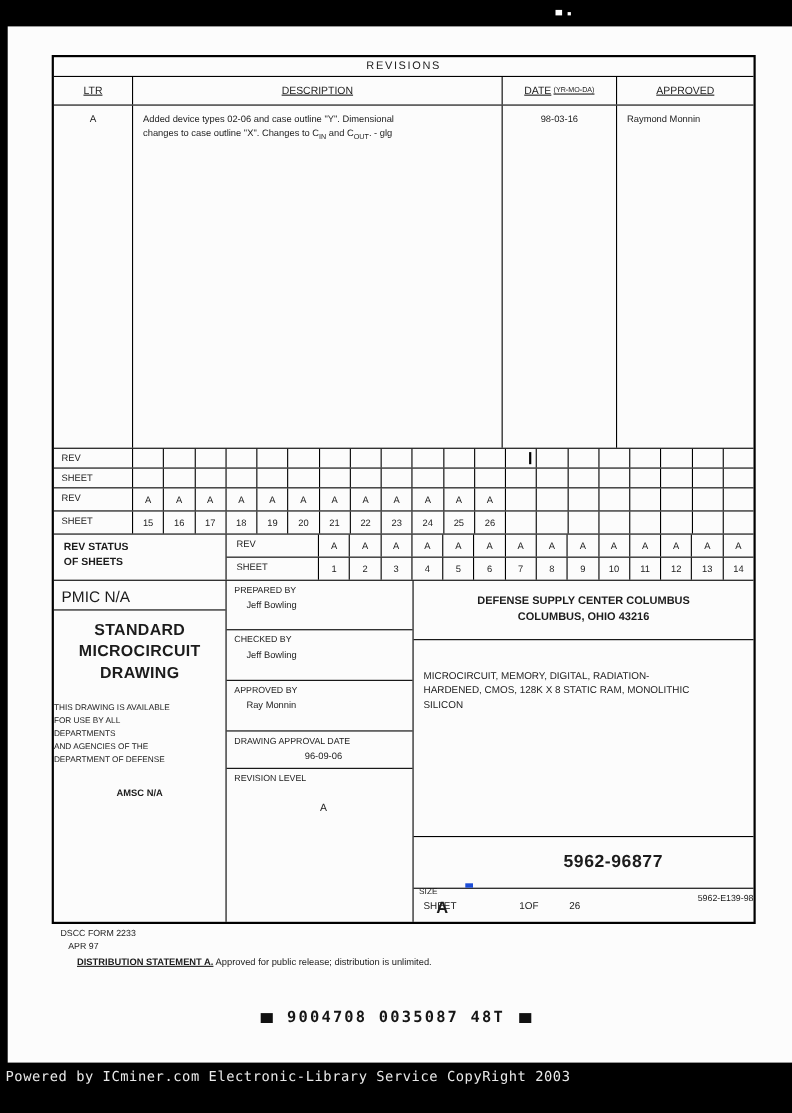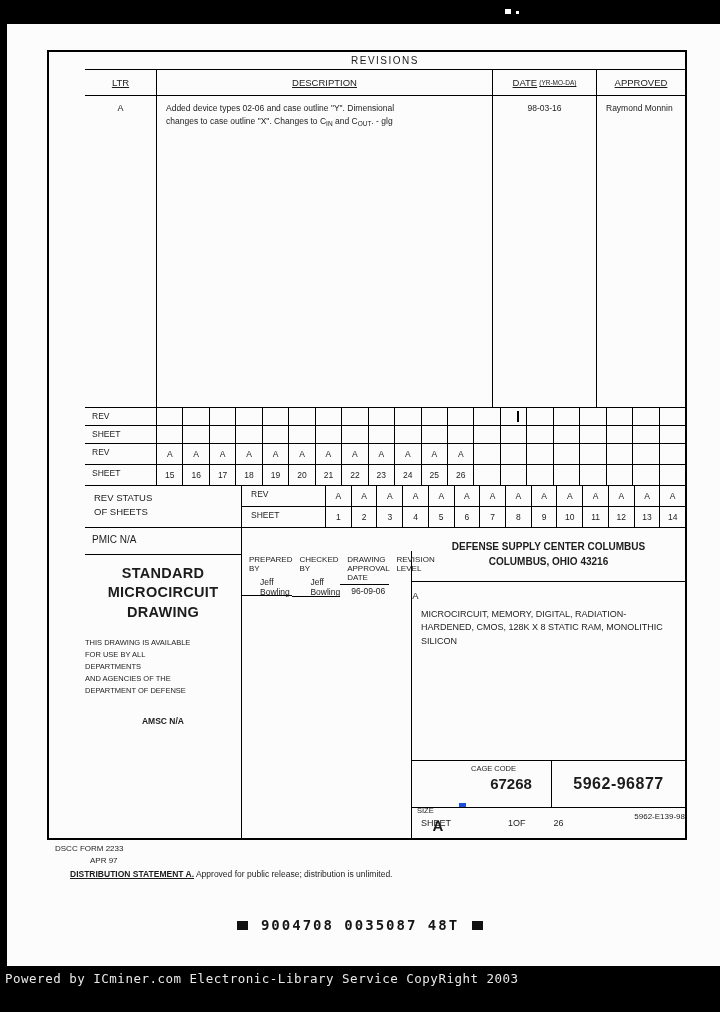--- a/index.html
+++ b/index.html
@@ -8,21 +8,21 @@
   .page { position:relative; width:720px; height:1012px; background:#fcfcfc; color:#1c1c1c; overflow:hidden; }
 
   
   .top-bar { position:absolute; left:0; top:0; width:720px; height:24px; background:#000; }
   .left-strip { position:absolute; left:0; top:0; width:7px; height:968px; background:#000; }
   .speck { position:absolute; background:#fff; }
   .speck.s1 { left:505px; top:9px; width:6px; height:5px; }
   .speck.s2 { left:516px; top:11px; width:3px; height:3px; }
 
   
-  .main-box { position:absolute; left:47px; top:50px; width:640px; height:790px; border:2px solid #000; display:flex; flex-direction:column; background:#fcfcfc;padding-left:36px; }
+  .main-box { position:absolute; left:47px; top:50px; width:640px; height:790px; border:2px solid #000; display:flex; flex-direction:column; background:#fcfcfc; }
 
   .rev-title-row { height:18px; border-bottom:1.5px solid #000; display:flex; align-items:center; justify-content:center; font-size:10px; letter-spacing:1.5px; }
 
   .hdr-row { height:26px; border-bottom:1.5px solid #000; display:flex; font-size:9.5px;text-decoration:underline; }
   .hdr-row > div { display:flex; align-items:center; justify-content:center; }
   .col-ltr  { width:72px;  border-right:1.5px solid #000; }
   .col-desc { width:336px; border-right:1.5px solid #000; }
   .col-date { width:104px; border-right:1.5px solid #000; }
   .col-appr { flex:1; }
   .date-sub { font-size:6.5px; margin-left:2px; }
@@ -39,34 +39,34 @@
   .grid-row.h18 { height:18px; }
   .grid-row.h21 { height:21px; }
   .grid-row.thick { border-bottom:1.5px solid #000; }
   .grid-label { width:72px; border-right:1.5px solid #000; font-size:8.5px; padding:3px 0 0 7px; }
   .grid-cells { flex:1; display:flex; }
   .grid-cells > div { flex:1; border-right:1px solid #000; display:flex; align-items:center; justify-content:center; font-size:8.5px; overflow:hidden; }
   .grid-cells > div:last-child { border-right:none; }
   .stray-mark { position:absolute; left:432px; top:3px; width:2px; height:11px; background:#000; }
 
   .status-block { display:flex; height:42px; border-bottom:1.5px solid #000; }
-  .status-label { width:157px; border-right:1.5px solid #000; font-size:9.5px; padding:5px 0 0 9px; white-space:pre-line; line-height:1.5; }
+  .status-label { width:157px; border-right:1.5px solid #000; font-size:9.5px; padding:5px 0 0 9px; white-space:pre-line; line-height:1.5;font-weight:bold; }
   .status-rows { flex:1; display:flex; flex-direction:column; }
   .status-row { flex:1; display:flex; border-bottom:1px solid #000; }
   .status-row.last { border-bottom:none; }
   .status-sub-label { width:84px; border-right:1px solid #000; font-size:8.5px; padding:3px 0 0 9px; }
 
   .bottom { flex:1; display:flex; }
   .bt-left { width:157px; border-right:1.5px solid #000; display:flex; flex-direction:column; }
-  .pmic { height:27px; border-bottom:1px solid #000; font-size:10px; padding:6px 0 0 7px; }
+  .pmic { height:27px; border-bottom:1px solid #000; font-size:14px; padding:6px 0 0 7px; }
   .smd { margin-top:9px; text-align:center; font-weight:bold; font-size:14.5px; line-height:1.35; white-space:pre-line; letter-spacing:0.3px; }
   .avail { margin-top:15px; font-size:7.5px; line-height:1.6; white-space:pre-line; }
   .amsc { margin-top:19px; text-align:center; font-size:8.5px;font-weight:bold; }
 
-  .bt-mid { width:170px; border-right:1.5px solid #000; display:flex; flex-direction:row;margin-top:23px; }
+  .bt-mid { width:170px; border-right:1.5px solid #000; display:flex; flex-direction:column; }
   .mid-cell { border-bottom:1px solid #000; padding:4px 0 0 7px; }
   .mid-cell .lbl { display:block; font-size:8px; }
   .mid-cell .val { display:block; padding:4px 0 0 11px; font-size:8.5px; }
   .mid-cell.h45 { height:45px; } .mid-cell.h46 { height:46px; } .mid-cell.h34 { height:34px; }
   .mid-cell.revlevel { flex:1; border-bottom:none; }
   .val-center { display:block; text-align:center; padding-top:4px; font-size:8.5px; }
   .revlevel .val-center { padding-top:17px; font-size:9.5px; }
 
   .bt-right { flex:1; display:flex; flex-direction:column; }
   .center-name { height:54px; border-bottom:1px solid #000; display:flex; align-items:center; justify-content:center; text-align:center; font-weight:bold; font-size:10px; line-height:1.55; white-space:pre-line; }
@@ -76,21 +76,21 @@
   .cage-cell { width:86px; border-right:1px solid #000; padding:3px 0 0 5px; }
   .size-cell .small, .cage-cell .small { display:block; font-size:7.5px; }
   .size-cell .big, .cage-cell .big { display:block; text-align:center; font-weight:bold; font-size:15px; margin-top:2px; }
   .dwg-num { flex:1; display:flex; align-items:center; justify-content:center; font-weight:bold; font-size:16px; letter-spacing:0.5px; }
   .sheet-row { flex-basis:30px; display:flex; align-items:center; font-size:9px; }
   .sheet-row .w1 { margin-left:9px; } .sheet-row .w2 { margin-left:57px; }
   .sheet-row .w3 { } .sheet-row .w4 { margin-left:28px; }
 
   
   .form-info { position:absolute; left:55px; top:843px; font-size:8px; line-height:1.5; }
-  .form-info .l2 { padding-left:7px;margin-left:28px; }
+  .form-info .l2 { padding-left:7px; }
   .doc-ref { position:absolute; left:555px; top:812px; width:130px; text-align:right; font-size:8px; }
   .distribution { position:absolute; left:70px; top:869px; font-size:8.5px; }
   .distribution .dl { text-decoration:underline; font-weight:bold; }
 
   .barcode-line { position:absolute; left:0; top:917px; width:720px; display:flex; align-items:center; justify-content:center; gap:13px; }
   .bk { width:11px; height:9px; background:#111; }
   .bk-num { font-family:"DejaVu Sans Mono", monospace; font-weight:bold; font-size:14px; letter-spacing:2px; color:#161616; }
 
   .bottom-bar { position:absolute; left:0; top:966px; width:720px; height:46px; background:#000; }
   .bottom-bar .txt { color:#e8e8e8; font-family:"DejaVu Sans Mono", monospace; font-size:12.5px; padding:5px 0 0 5px; letter-spacing:0.5px; }
@@ -297,20 +297,24 @@
 
       <div class="bt-mid">
         <div class="mid-cell h45">
           <span class="lbl">PREPARED BY</span>
           <span class="val">Jeff Bowling</span>
         </div>
         <div class="mid-cell h46">
           <span class="lbl">CHECKED BY</span>
           <span class="val">Jeff Bowling</span>
         </div>
+        <div class="mid-cell h46">
+          <span class="lbl">APPROVED BY</span>
+          <span class="val">Ray Monnin</span>
+        </div>
         <div class="mid-cell h34">
           <span class="lbl">DRAWING APPROVAL DATE</span>
           <span class="val-center">96-09-06</span>
         </div>
         <div class="mid-cell revlevel">
           <span class="lbl">REVISION LEVEL</span>
           <span class="val-center">A</span>
         </div>
       </div>
 
@@ -318,24 +322,20 @@
         <div class="center-name">DEFENSE SUPPLY CENTER COLUMBUS
 COLUMBUS, OHIO  43216</div>
         <div class="item-desc">MICROCIRCUIT, MEMORY, DIGITAL, RADIATION-
 HARDENED, CMOS, 128K X 8 STATIC RAM, MONOLITHIC
 SILICON</div>
         <div class="size-row">
           <div class="size-cell">
             <span class="small">SIZE</span>
             <span class="big">A</span>
           </div>
-          <div class="cage-cell">
-            <span class="small">CAGE CODE</span>
-            <span class="big">67268</span>
-          </div>
           <div class="dwg-num">5962-96877</div>
         </div>
         <div class="sheet-row">
           <span class="w1">SHEET</span>
           <span class="w2">1</span>
           <span class="w3">OF</span>
           <span class="w4">26</span>
         </div>
       </div>
 

